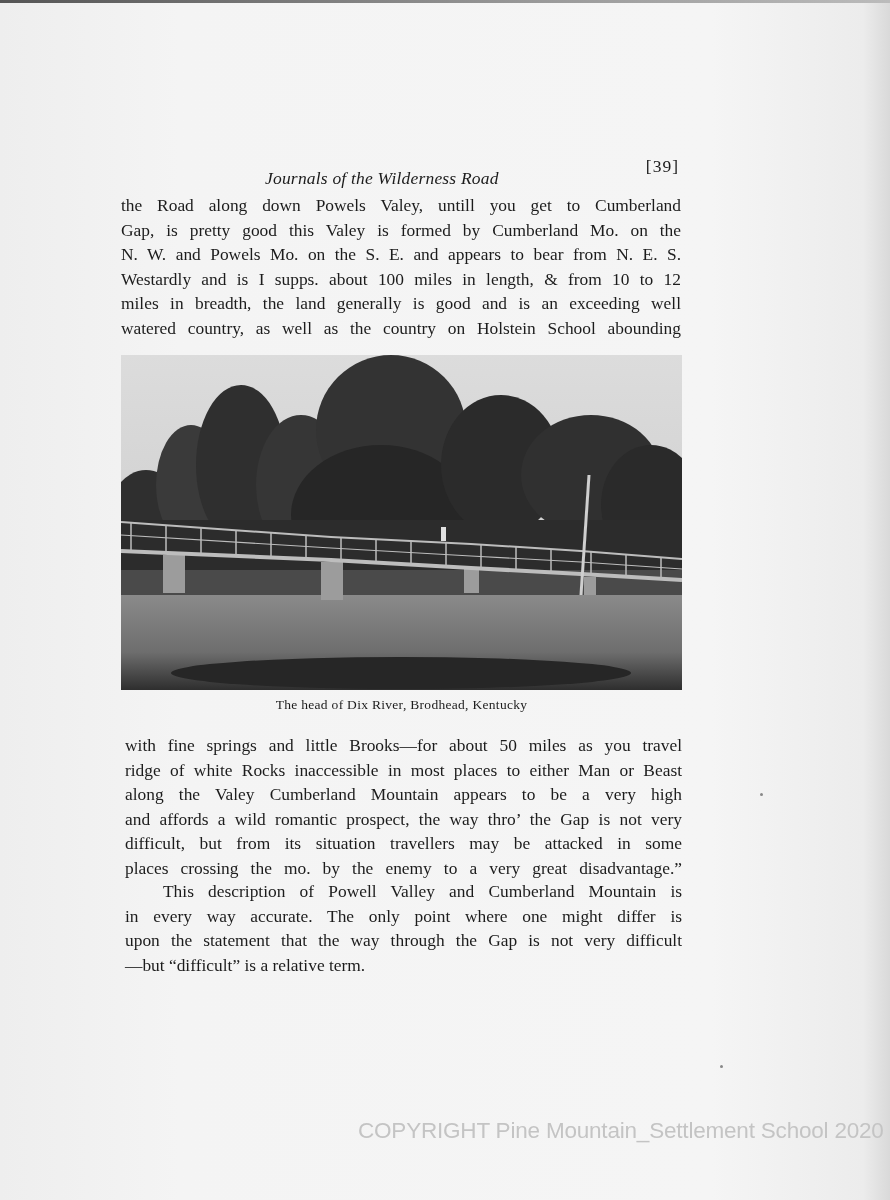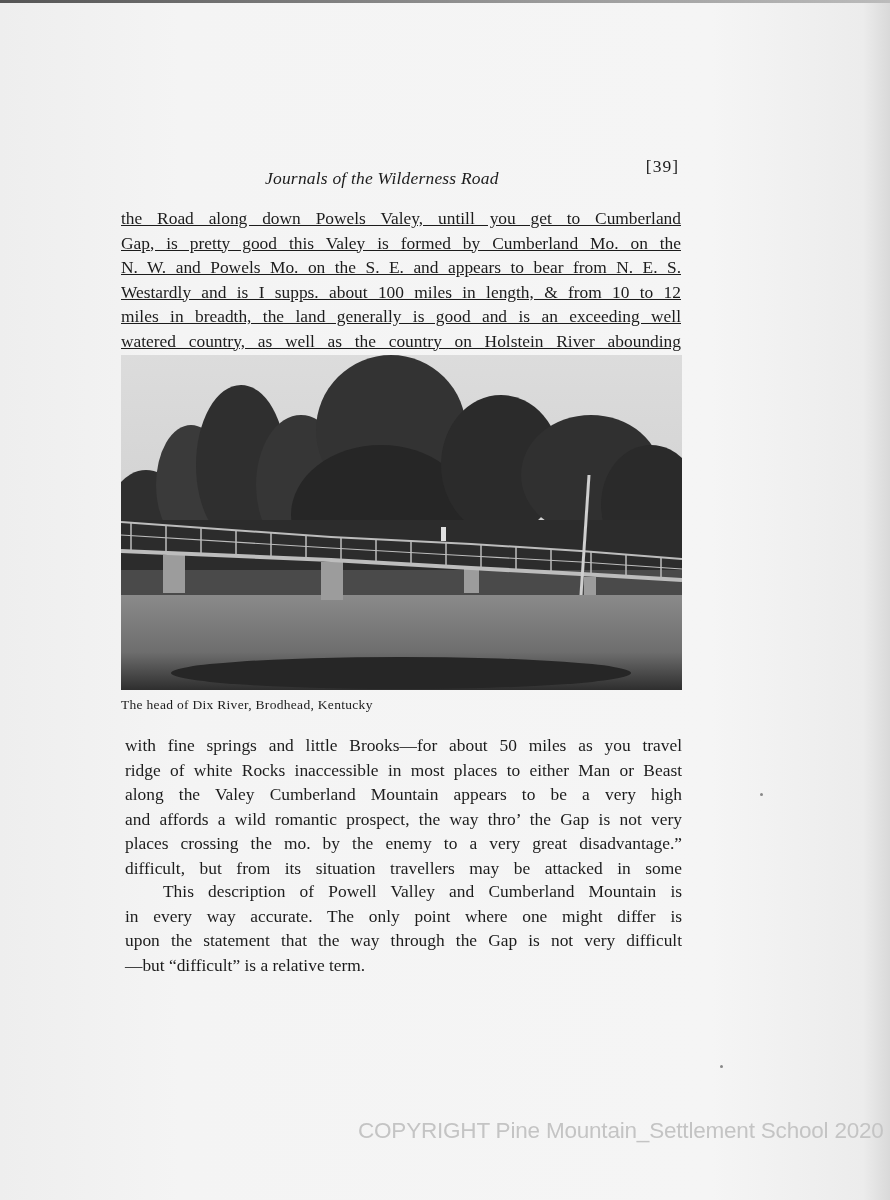--- a/index.html
+++ b/index.html
@@ -27,31 +27,31 @@
     }
     .page-number {
       position: absolute; right: 6px; top: 0; font-size: 17.5px; letter-spacing: 1px;
     }
     .para {
       position: absolute; left: 121px; width: 560px;
       font-size: 17.4px; line-height: 24.5px; text-align: justify;
     }
     .para .line { display: block; text-align-last: justify; white-space: nowrap; }
     .para .line.last { text-align-last: left; }
-    .p1 { top: 206px; text-decoration: underline; }
+    .p1 { top: 193px; }
     .p2 { top: 733px; left: 125px; width: 557px; }
     .p3 { top: 879px; left: 125px; width: 557px; }
     .indent { padding-left: 38px; }
     .figure {
       position: absolute; left: 121px; top: 355px; width: 561px; height: 335px;
       background: #9a9a9a; overflow: hidden;
     }
     .figure svg { display: block; }
     .caption {
-      position: absolute; top: 697px; left: 121px; width: 561px; text-align: left;
+      position: absolute; top: 697px; left: 121px; width: 561px; text-align: center;
       font-size: 13.5px; letter-spacing: 0.3px;
     }
     .watermark {
       position: absolute; left: 358px; top: 1118px;
       font-family: "Liberation Sans", "DejaVu Sans", sans-serif;
       font-size: 22.5px; color: #c4c4c4; letter-spacing: -0.2px;
     }
     .speck { position: absolute; width: 3px; height: 3px; border-radius: 50%; background: #888; }
   </style>
 </head>
@@ -64,21 +64,21 @@
     <span class="running-title">Journals of the Wilderness Road</span>
     <span class="page-number">[39]</span>
   </div>
 
   <div class="para p1">
     <span class="line">the Road along down Powels Valey, untill you get to Cumberland</span>
     <span class="line">Gap, is pretty good this Valey is formed by Cumberland Mo. on the</span>
     <span class="line">N. W. and Powels Mo. on the S. E. and appears to bear from N. E. S.</span>
     <span class="line">Westardly and is I supps. about 100 miles in length, &amp; from 10 to 12</span>
     <span class="line">miles in breadth, the land generally is good and is an exceeding well</span>
-    <span class="line">watered country, as well as the country on Holstein River abounding</span>
+    <span class="line">watered country, as well as the country on Holstein School abounding</span>
   </div>
 
   <div class="figure">
     <svg width="561" height="335" viewBox="0 0 561 335">
       <defs>
         <linearGradient id="sky" x1="0" y1="0" x2="0" y2="1">
           <stop offset="0" stop-color="#dcdcdc"></stop>
           <stop offset="1" stop-color="#c8c8c8"></stop>
         </linearGradient>
         <linearGradient id="water" x1="0" y1="0" x2="0" y2="1">
@@ -144,22 +144,22 @@
     </svg>
   </div>
 
   <div class="caption">The head of Dix River, Brodhead, Kentucky</div>
 
   <div class="para p2">
     <span class="line">with fine springs and little Brooks—for about 50 miles as you travel</span>
     <span class="line">ridge of white Rocks inaccessible in most places to either Man or Beast</span>
     <span class="line">along the Valey Cumberland Mountain appears to be a very high</span>
     <span class="line">and affords a wild romantic prospect, the way thro’ the Gap is not very</span>
+    <span class="line">difficult, but from its situation travellers may be attacked in some</span>
     <span class="line">places crossing the mo. by the enemy to a very great disadvantage.”</span>
-    <span class="line">difficult, but from its situation travellers may be attacked in some</span>
   </div>
 
   <div class="para p3">
     <span class="line indent">This description of Powell Valley and Cumberland Mountain is</span>
     <span class="line">in every way accurate.  The only point where one might differ is</span>
     <span class="line">upon the statement that the way through the Gap is not very difficult</span>
     <span class="line last">—but “difficult” is a relative term.</span>
   </div>
 
   <div class="speck" style="left:760px; top:793px;"></div>

